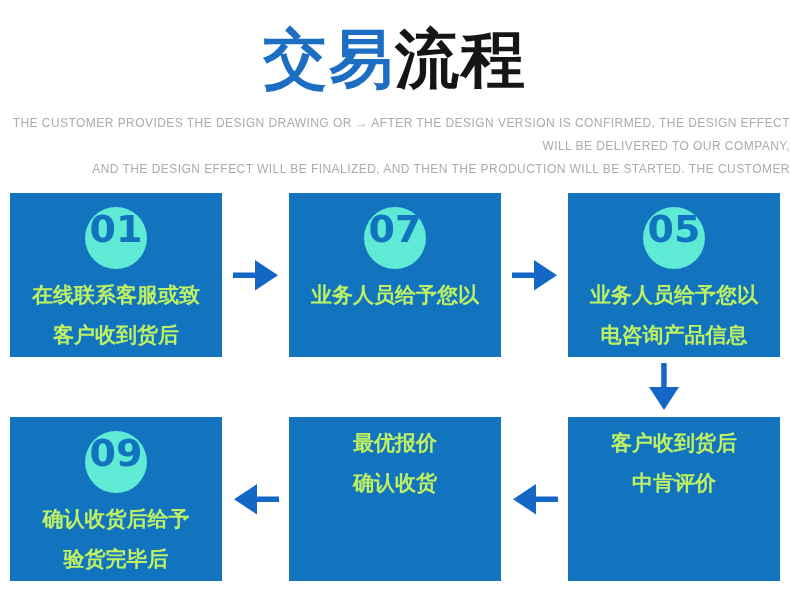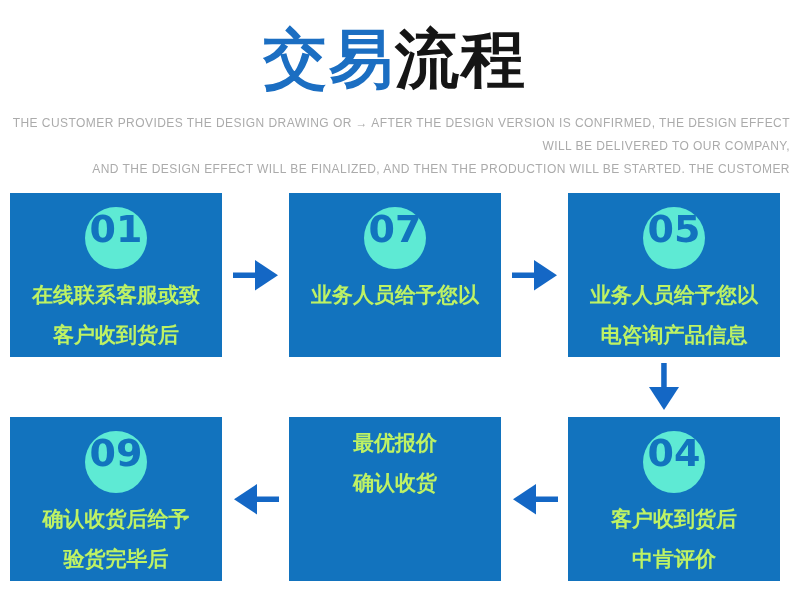--- a/index.html
+++ b/index.html
@@ -192,23 +192,20 @@
       </div>
 
       <div class="arrow-cell">
         <svg class="arrow-icon" width="46" height="36" viewBox="0 0 46 36">
           <rect x="16" y="15.5" width="30" height="5.5" fill="#1467c5"></rect>
           <polygon points="24,3 1,18.2 24,33.5" fill="#1467c5"></polygon>
         </svg>
       </div>
 
       <div class="step-box">
-        <div class="step-circle">
-          <span class="step-number">04</span>
-        </div>
         <div class="step-text">
           <div>客户收到货后</div>
           <div>中肯评价</div>
         </div>
       </div>
     </div>
 
   </div>
 </div>
 

